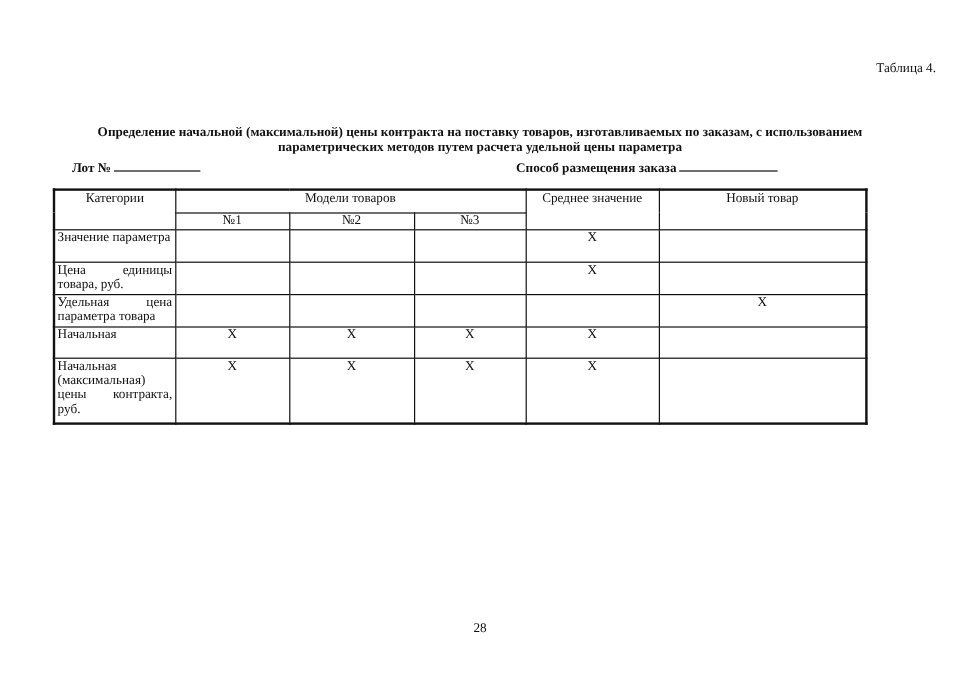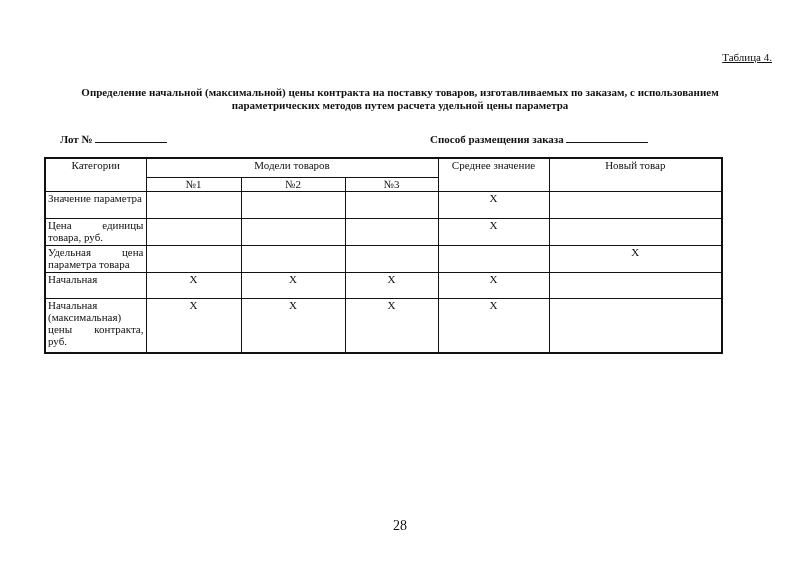--- a/index.html
+++ b/index.html
@@ -1,44 +1,44 @@
 <!DOCTYPE html>
 <html><head>
 <meta charset="utf-8">
 <style>
   html, body { margin: 0; padding: 0; background: #ffffff; }
   body {
     width: 800px; height: 566px; position: relative; overflow: hidden;
     font-family: "Liberation Serif", "DejaVu Serif", serif; color: #111;
   }
   .table-label {
-    position: absolute; right: 28px; top: 51px; font-size: 11px; text-decoration: underline;
+    position: absolute; right: 20px; top: 51px; font-size: 11px;
   }
   .title {
-    position: absolute; left: 40px; width: 720px; top: 86px;
+    position: absolute; left: 40px; width: 720px; top: 104px;
     text-align: center; font-weight: bold; font-size: 11px; line-height: 13px;
   }
   .lot {
     position: absolute; left: 60px; top: 132px; font-weight: bold; font-size: 11px; text-align: center;
   }
   .method {
     position: absolute; left: 430px; top: 132px; font-weight: bold; font-size: 11px;
   }
   .blank { display: inline-block; border-bottom: 1px solid #111; height: 10px; vertical-align: baseline; }
   table.grid {
     position: absolute; left: 44px; top: 157px; width: 677px;
     border-collapse: collapse; font-size: 11px; table-layout: fixed;
     border: 2px solid #111;
   }
   table.grid td {
     border: 1px solid #111; padding: 0 2px; vertical-align: top; line-height: 12px;
   }
   .c { text-align: center; }
   .cat { text-align: justify; text-align-last: left; }
-  .page-num { position: absolute; left: 0; width: 800px; top: 518px; text-align: center; font-size: 14px; }
+  .page-num { position: absolute; left: 0; width: 800px; top: 518px; text-align: center; font-size: 11px; }
 </style>
 </head>
 <body>
 
 <div class="table-label">Таблица 4.</div>
 
 <div class="title">
   <div>Определение начальной (максимальной) цены контракта на поставку товаров, изготавливаемых  по заказам, с использованием</div>
   <div>параметрических методов путем расчета удельной цены параметра</div>
 </div>

